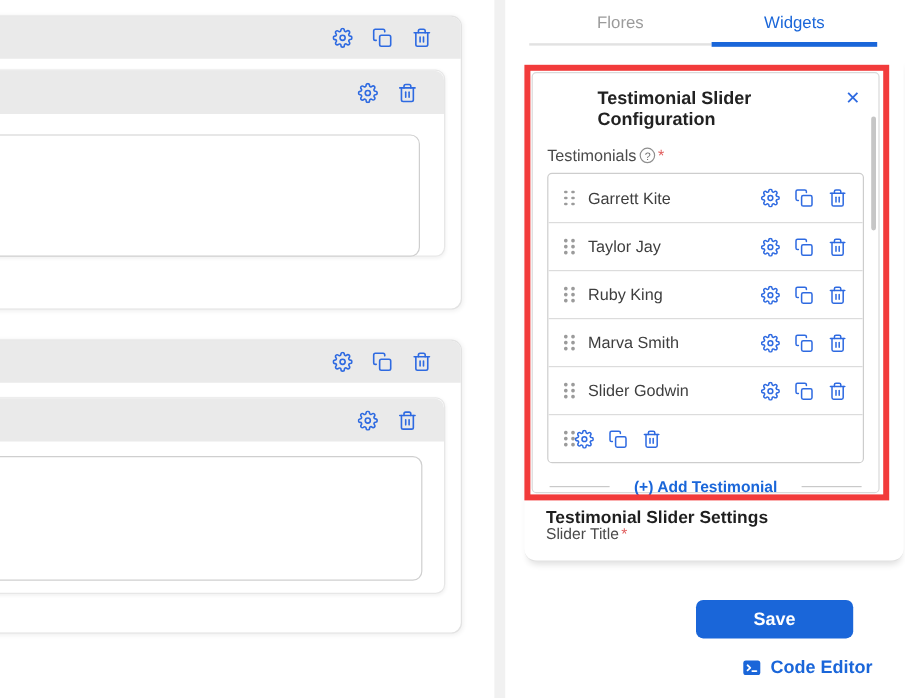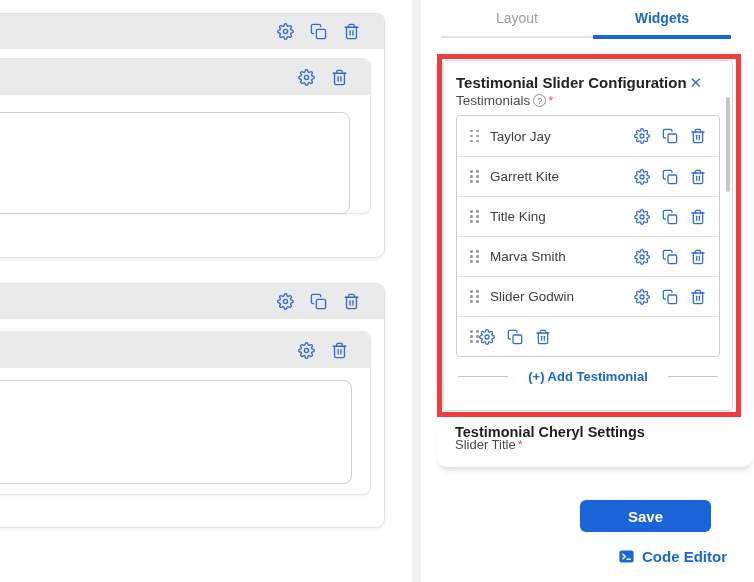--- a/index.html
+++ b/index.html
@@ -28,39 +28,39 @@
   .icon-16 { width:17px; height:17px; display:block; }
 
   
   .divider { position:absolute; left:412px; top:0; width:9px; height:582px;
              background:#f1f1f1; }
 
   
   .tab { position:absolute; height:36px; display:flex; align-items:center;
          justify-content:center; font-size:14px; cursor:pointer; }
   .tab-layout  { left:441px; top:0; width:152px; color:#9b9b9b; }
-  .tab-widgets { left:593px; top:0; width:138px; color:#1a66d9; font-weight:700; }
+  .tab-widgets { left:593px; top:0; width:138px; color:#1a66d9; font-weight:400; }
   .tab-track   { position:absolute; left:441px; top:36px; width:152px; height:2px;
                  background:#e2e2e2; }
   .tab-active  { position:absolute; left:593px; top:35px; width:138px; height:4px;
                  background:#1a66d9; }
 
   
   .scroll-area { position:absolute; left:437px; top:48px; width:316px; height:420px;
                  overflow:hidden; background:#fff; border-bottom:1px solid #e0e0e0;
                  border-radius:0 0 10px 10px;
                  box-shadow:0 5px 6px -3px rgba(0,0,0,.14); }
 
   .config-card { position:absolute; left:6px; top:12px; width:290px; height:351px;
                  background:#fff; border:1px solid #d9d9d9; border-radius:4px;
                  padding:13px 12px; }
-  .config-title-row { display:flex; align-items:flex-start; }
+  .config-title-row { display:flex; justify-content:space-between; align-items:flex-start;margin-left:42px; }
   .config-title { font-size:15px; font-weight:700; color:#222; }
   .close-x { color:#2e6ae1; font-size:15px; line-height:15px; cursor:pointer; padding:1px 3px; }
-  .field-label-row { margin-top:2px; display:flex; align-items:center;
+  .field-label-row { margin-top:14px; display:flex; align-items:center;
                      font-size:13.5px; color:#4a4a4a; }
   .help-badge { width:13px; height:13px; border:1px solid #8f8f8f; border-radius:50%;
                 font-size:9px; display:inline-flex; align-items:center;
                 justify-content:center; color:#6f6f6f; margin-left:3px; }
   .req { color:#e05c5c; margin-left:2px; }
 
   .t-list { margin-top:7px; border:1px solid #cdcdcd; border-radius:4px;
             background:#fff; overflow:hidden; }
   .t-row { height:40px; display:flex; align-items:center; padding:0 13px; }
   .t-row + .t-row { border-top:1px solid #dcdcdc; }
@@ -166,21 +166,21 @@
         <svg class="icon-16" viewBox="0 0 24 24">
             <use href="#ic-trash"></use>
           </svg>
       </div>
       <div class="w-textarea ta-2"></div>
     </div>
   </div>
 
   <div class="divider"></div>
 
-  <div class="tab tab-layout">Layout</div>
+  <div class="tab tab-layout">Flores</div>
   <div class="tab tab-widgets">Widgets</div>
   <div class="tab-track"></div>
   <div class="tab-active"></div>
 
   <div class="scroll-area">
 
     <div class="config-card">
       <div class="config-title-row">
         <div class="config-title">Testimonial Slider Configuration</div>
         <div class="close-x">✕</div>
@@ -195,20 +195,42 @@
       <div class="t-list">
           <div class="t-row">
     <div class="drag">
       <span></span>
               <span></span>
               <span></span>
               <span></span>
               <span></span>
               <span></span>
     </div>
+    <div class="t-name">Garrett Kite</div>
+    <div class="row-icons">
+      <svg viewBox="0 0 24 24">
+                <use href="#ic-gear"></use>
+              </svg>
+      <svg viewBox="0 0 24 24">
+                <use href="#ic-copy"></use>
+              </svg>
+      <svg viewBox="0 0 24 24">
+                <use href="#ic-trash"></use>
+              </svg>
+    </div>
+  </div>
+          <div class="t-row">
+    <div class="drag">
+      <span></span>
+              <span></span>
+              <span></span>
+              <span></span>
+              <span></span>
+              <span></span>
+    </div>
     <div class="t-name">Taylor Jay</div>
     <div class="row-icons">
       <svg viewBox="0 0 24 24">
                 <use href="#ic-gear"></use>
               </svg>
       <svg viewBox="0 0 24 24">
                 <use href="#ic-copy"></use>
               </svg>
       <svg viewBox="0 0 24 24">
                 <use href="#ic-trash"></use>
@@ -217,43 +239,21 @@
   </div>
           <div class="t-row">
     <div class="drag">
       <span></span>
               <span></span>
               <span></span>
               <span></span>
               <span></span>
               <span></span>
     </div>
-    <div class="t-name">Garrett Kite</div>
-    <div class="row-icons">
-      <svg viewBox="0 0 24 24">
-                <use href="#ic-gear"></use>
-              </svg>
-      <svg viewBox="0 0 24 24">
-                <use href="#ic-copy"></use>
-              </svg>
-      <svg viewBox="0 0 24 24">
-                <use href="#ic-trash"></use>
-              </svg>
-    </div>
-  </div>
-          <div class="t-row">
-    <div class="drag">
-      <span></span>
-              <span></span>
-              <span></span>
-              <span></span>
-              <span></span>
-              <span></span>
-    </div>
-    <div class="t-name">Title King</div>
+    <div class="t-name">Ruby King</div>
     <div class="row-icons">
       <svg viewBox="0 0 24 24">
                 <use href="#ic-gear"></use>
               </svg>
       <svg viewBox="0 0 24 24">
                 <use href="#ic-copy"></use>
               </svg>
       <svg viewBox="0 0 24 24">
                 <use href="#ic-trash"></use>
               </svg>
@@ -326,21 +326,21 @@
   </div>
         </div>
 
       <div class="add-row">
         <div class="add-line"></div>
         <div class="add-label">(+) Add Testimonial</div>
         <div class="add-line"></div>
       </div>
     </div>
 
-    <div class="settings-heading">Testimonial Cheryl Settings</div>
+    <div class="settings-heading">Testimonial Slider Settings</div>
 
     <div class="slider-title-label">
       <span>Slider Title</span><span class="req">*</span>
     </div>
   </div>
 
   <div class="red-box"></div>
   <div class="sb-thumb"></div>
 
   <button class="save-btn">Save</button>

